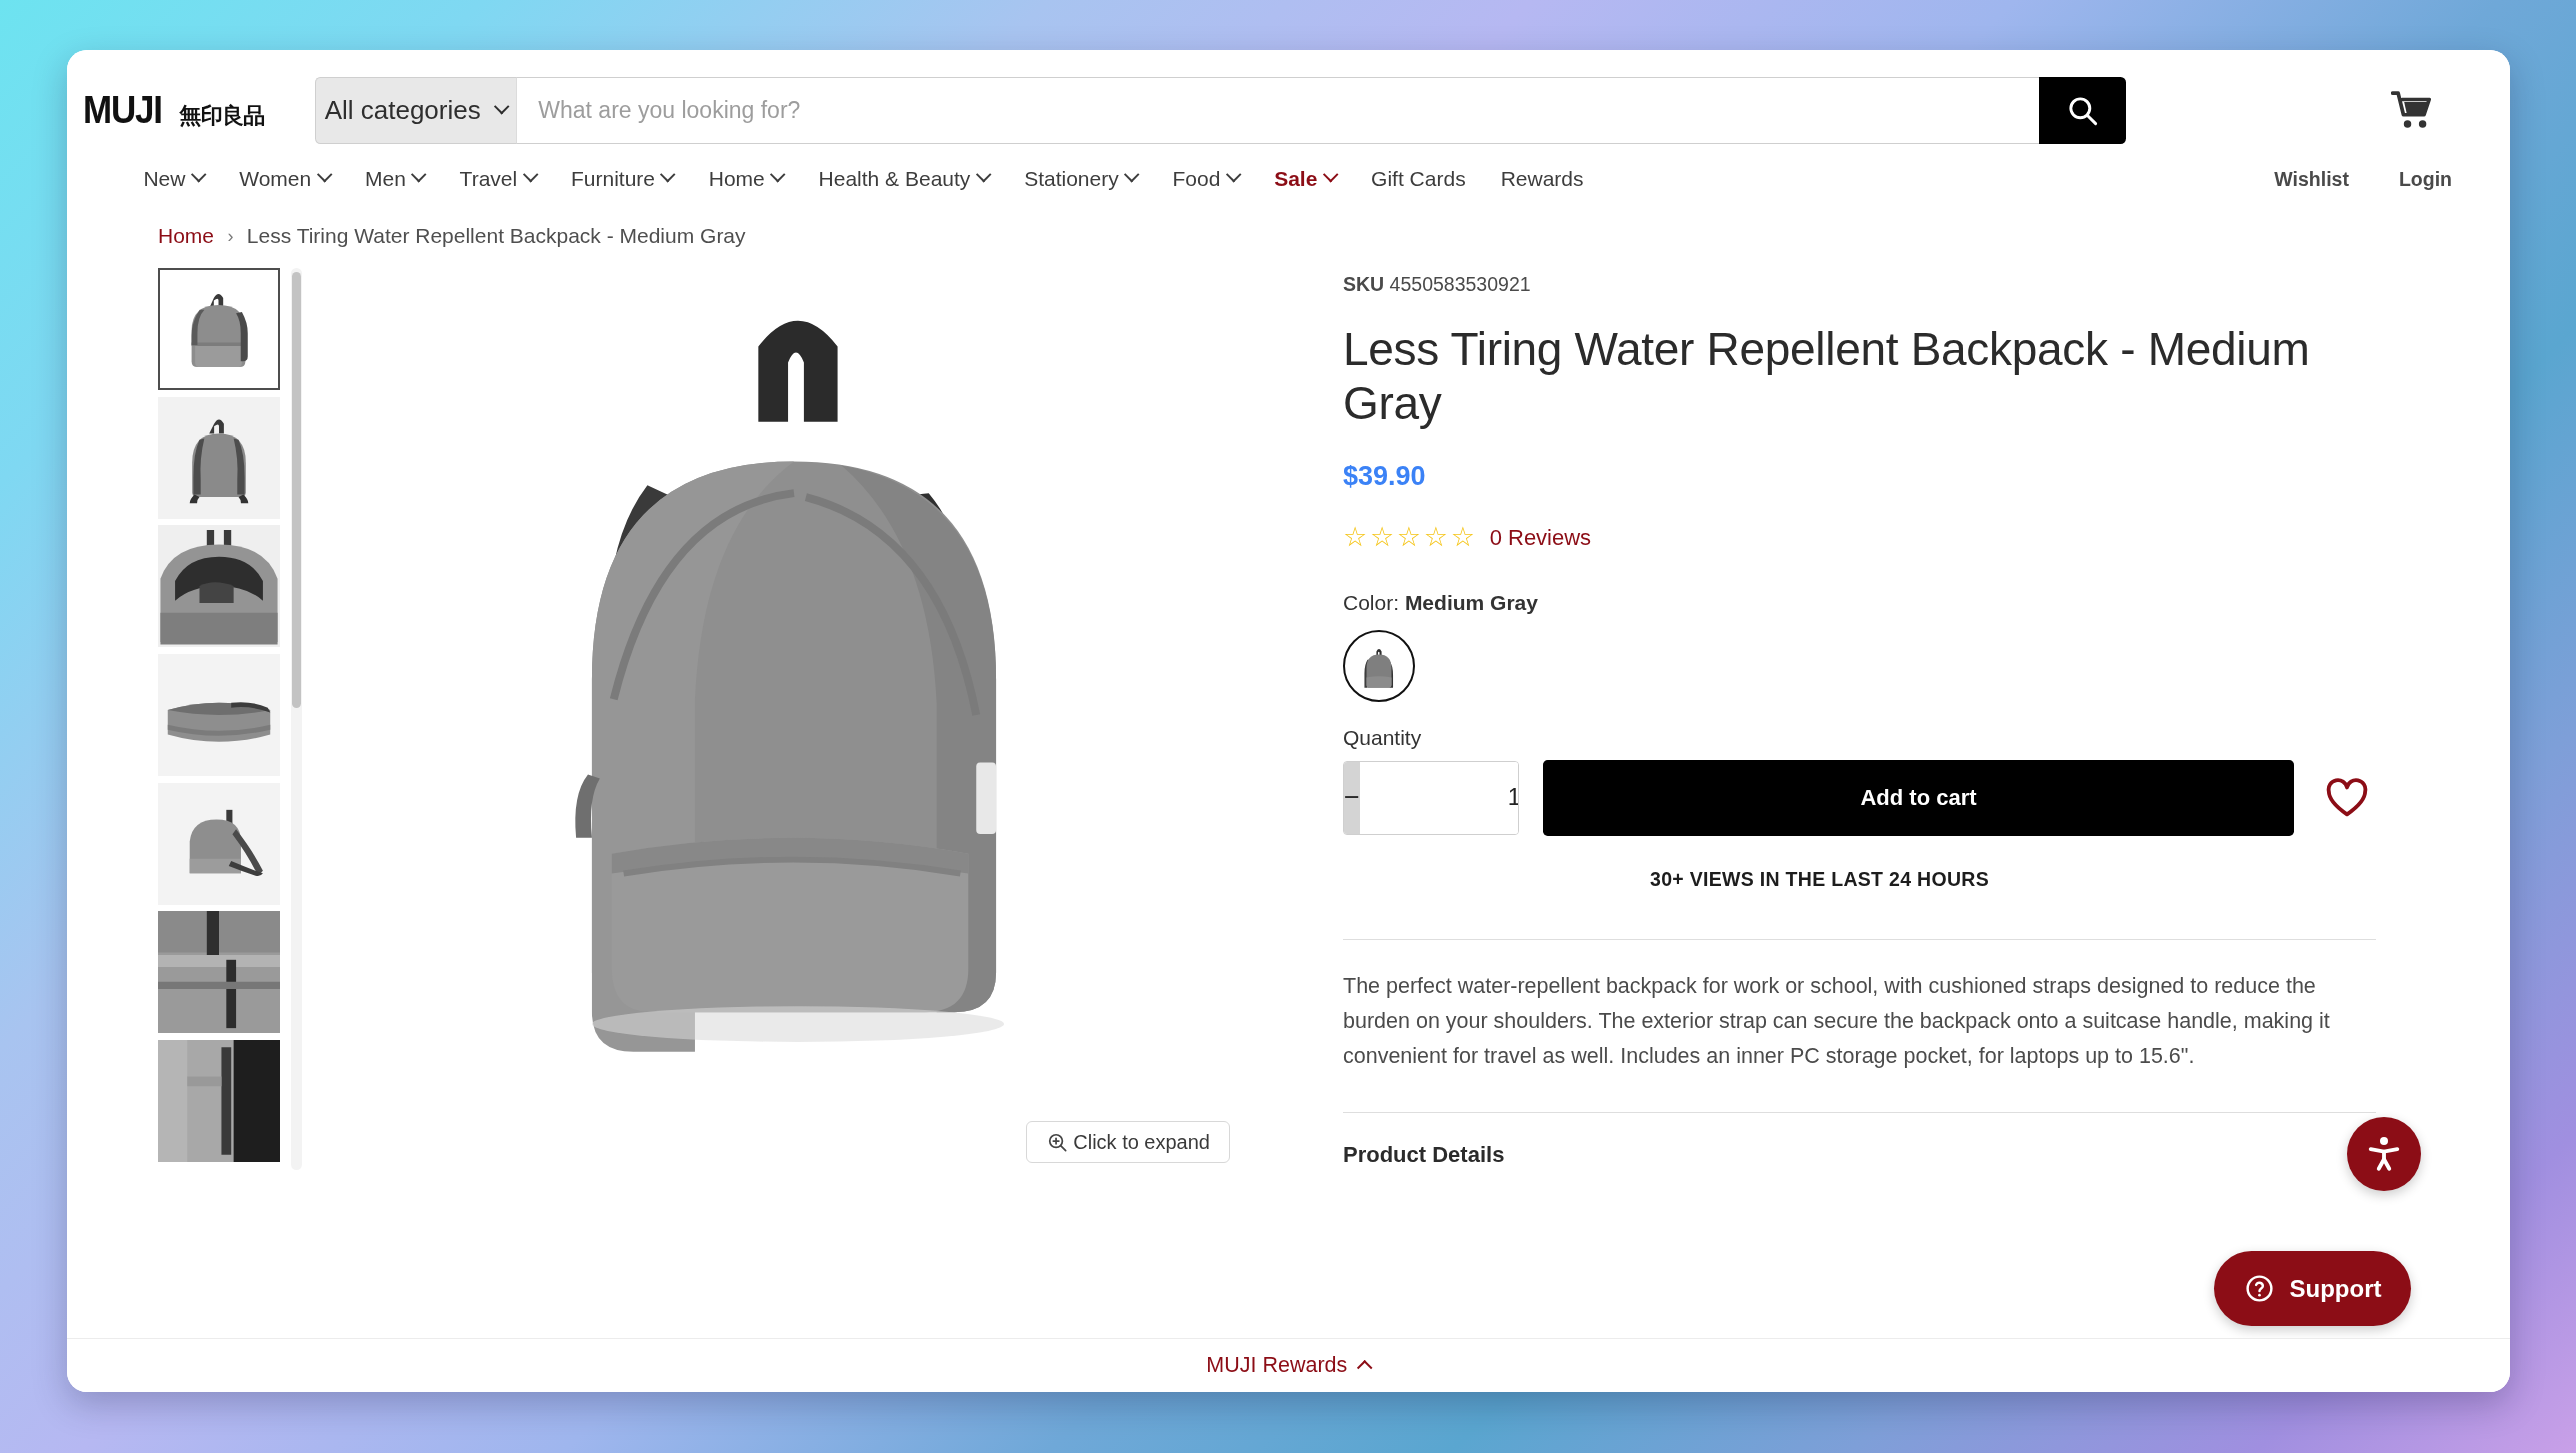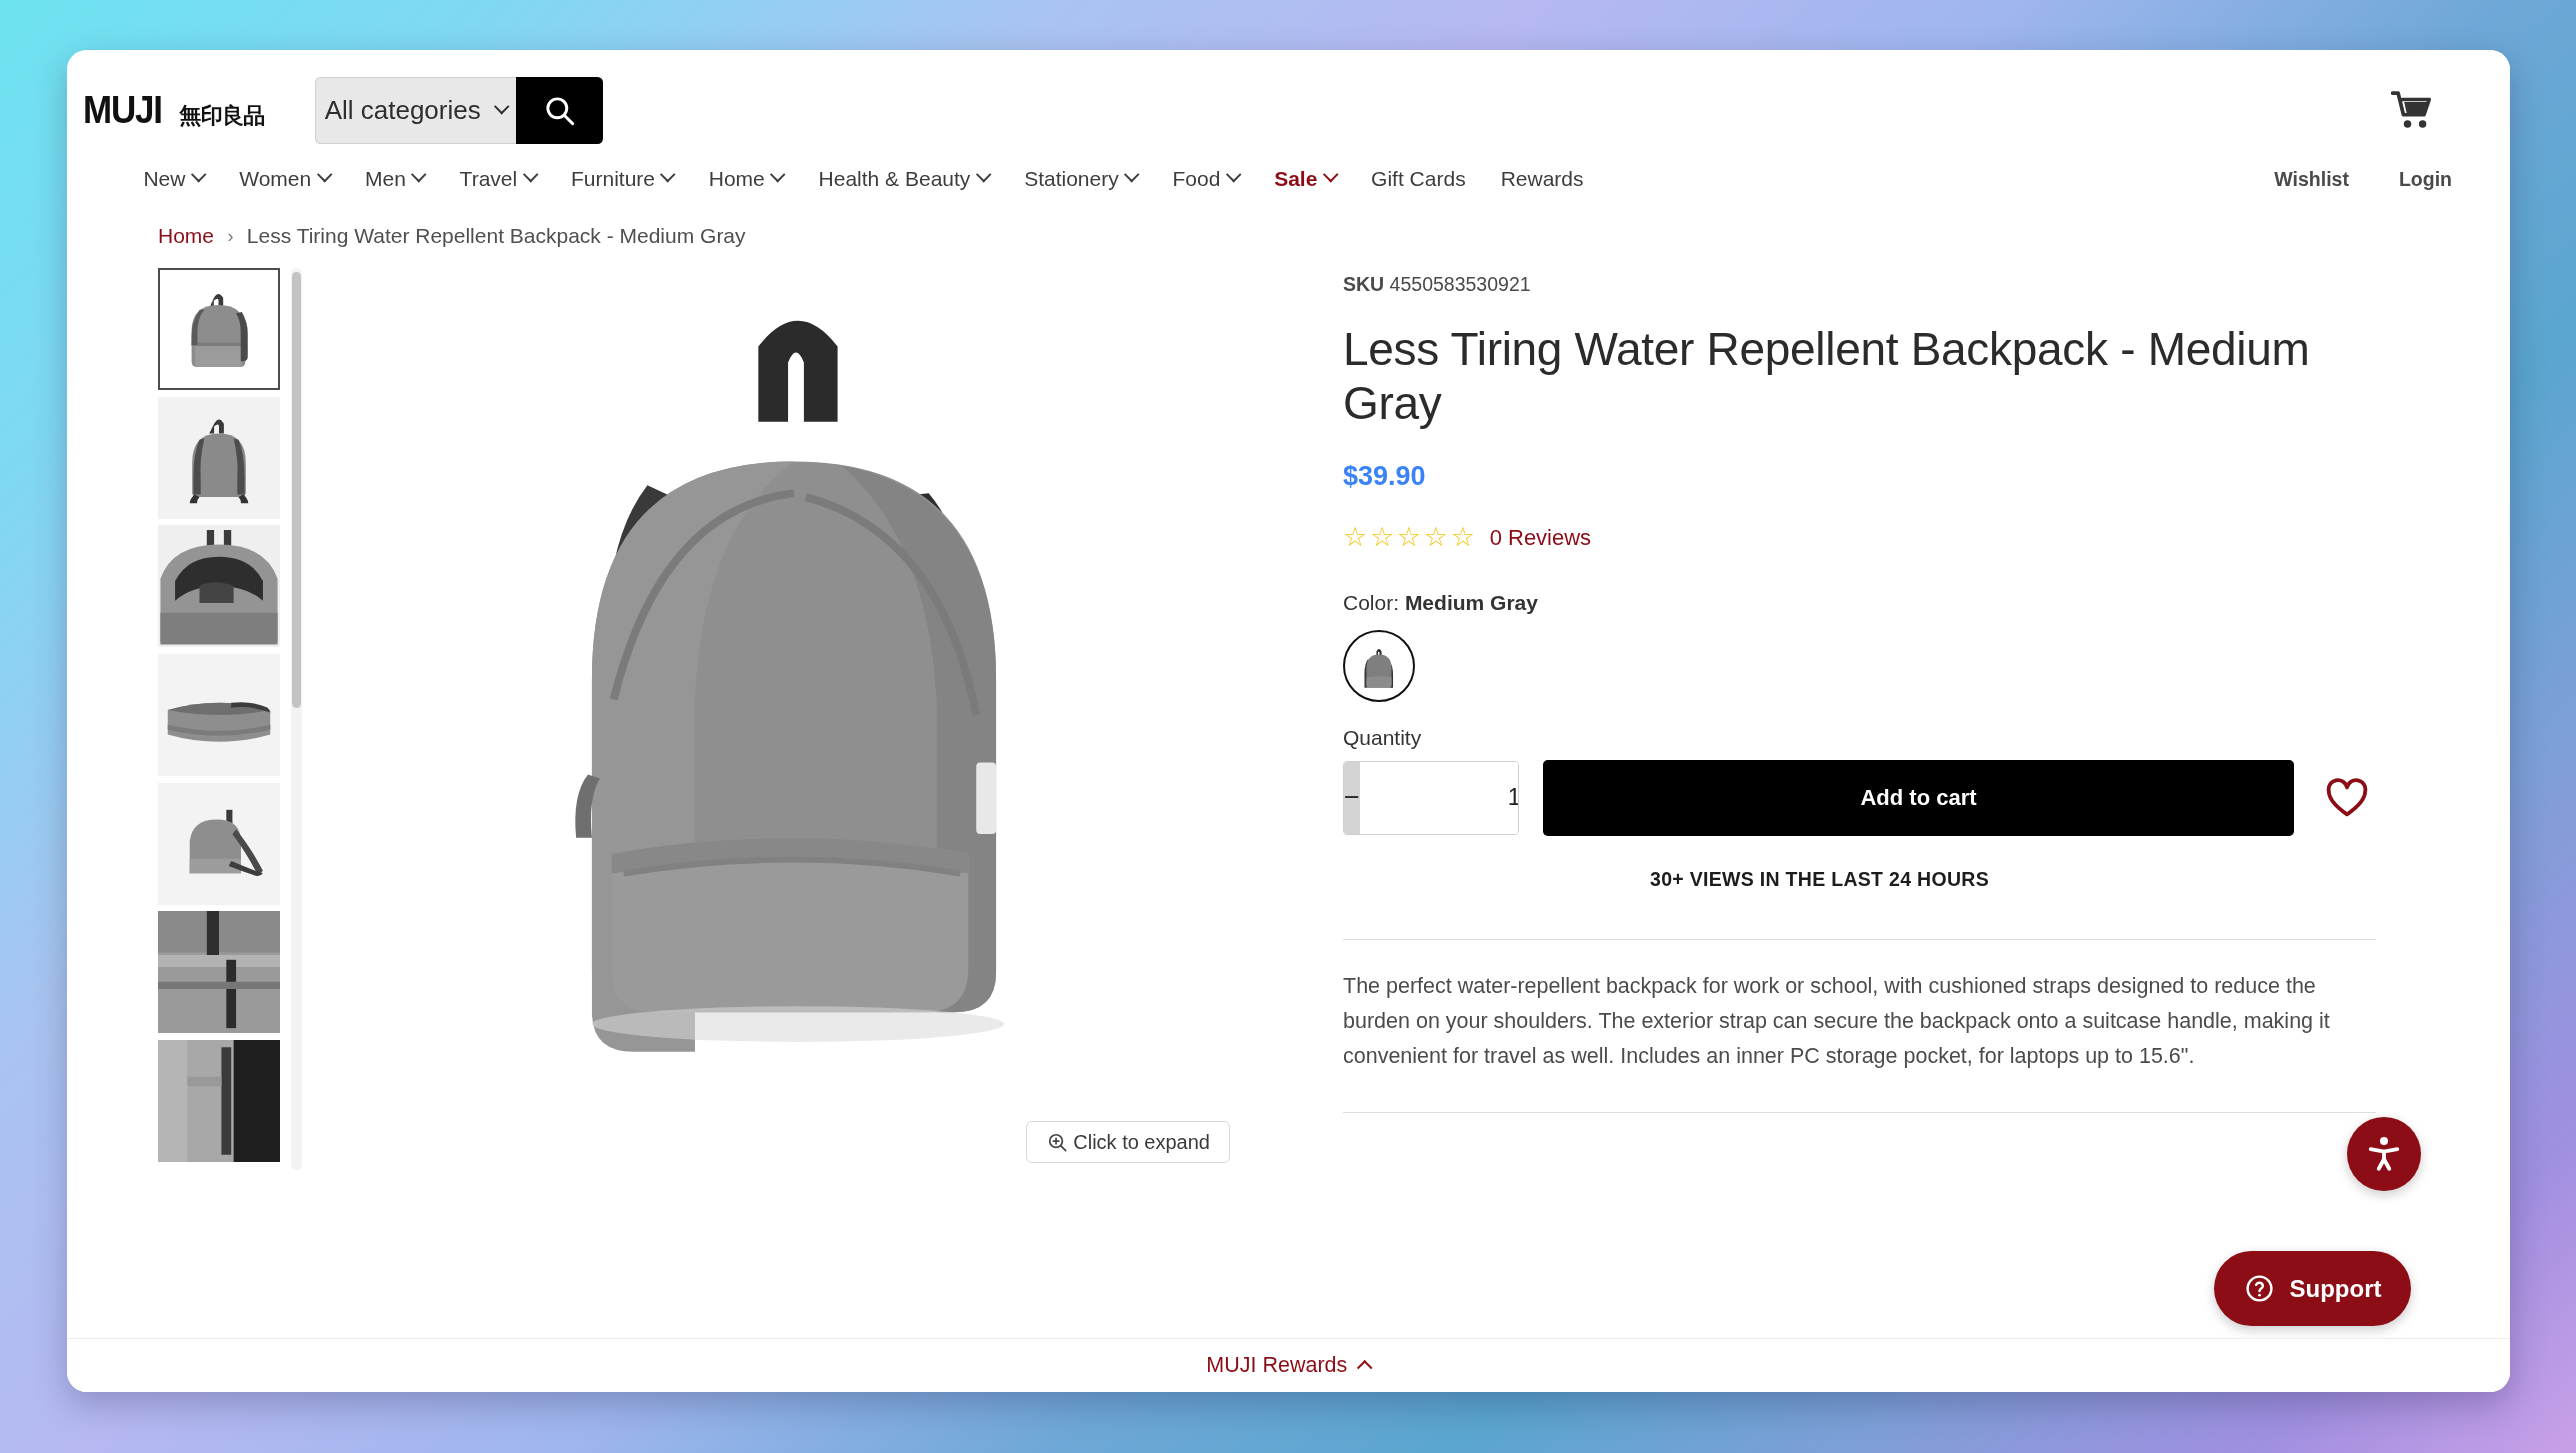--- a/index.html
+++ b/index.html
@@ -464,20 +464,21 @@
       <div class="logo">
         <span class="logo-muji">MUJI</span>
         <span class="logo-jp">無印良品</span>
       </div>
 
       <div class="search-wrap">
         <div class="cat-select">
           <span>All categories</span>
           <i class="chev"></i>
         </div>
+        <input class="search-input" type="text" placeholder="What are you looking for?" style="">
         <button class="search-btn">
           <svg width="35" height="35" viewBox="0 0 24 24" fill="none" stroke="#fff" stroke-width="2">
             <circle cx="10.5" cy="10.5" r="6.5"></circle>
             <line x1="15.4" y1="15.4" x2="21" y2="21" stroke-linecap="round"></line>
           </svg>
         </button>
       </div>
 
       <button class="cart-btn">
         <svg width="43" height="39" viewBox="0 0 24 22">
@@ -742,20 +743,21 @@
       </div>
 
       <div class="views">30+ VIEWS IN THE LAST 24 HOURS</div>
 
       <div class="divider"></div>
 
       <p class="desc">The perfect water-repellent backpack for work or school, with cushioned straps designed to reduce the burden on your shoulders. The exterior strap can secure the backpack onto a suitcase handle, making it convenient for travel as well. Includes an inner PC storage pocket, for laptops up to 15.6".</p>
 
       <div class="divider2"></div>
 
+      <div class="details-head">Product Details</div>
     </div>
   </div>
 
   <button class="a11y-btn">
     <svg width="42" height="42" viewBox="0 0 24 24" fill="none" stroke="#fff" stroke-width="2.2" stroke-linecap="round">
       <circle cx="12" cy="4.6" r="2.3" fill="#fff" stroke="none"></circle>
       <path d="M4.4 9.2 L12 10.6 L19.6 9.2"></path>
       <path d="M12 10.6 V15"></path>
       <path d="M12 15 L9 20.4 M12 15 L15 20.4"></path>
     </svg>

